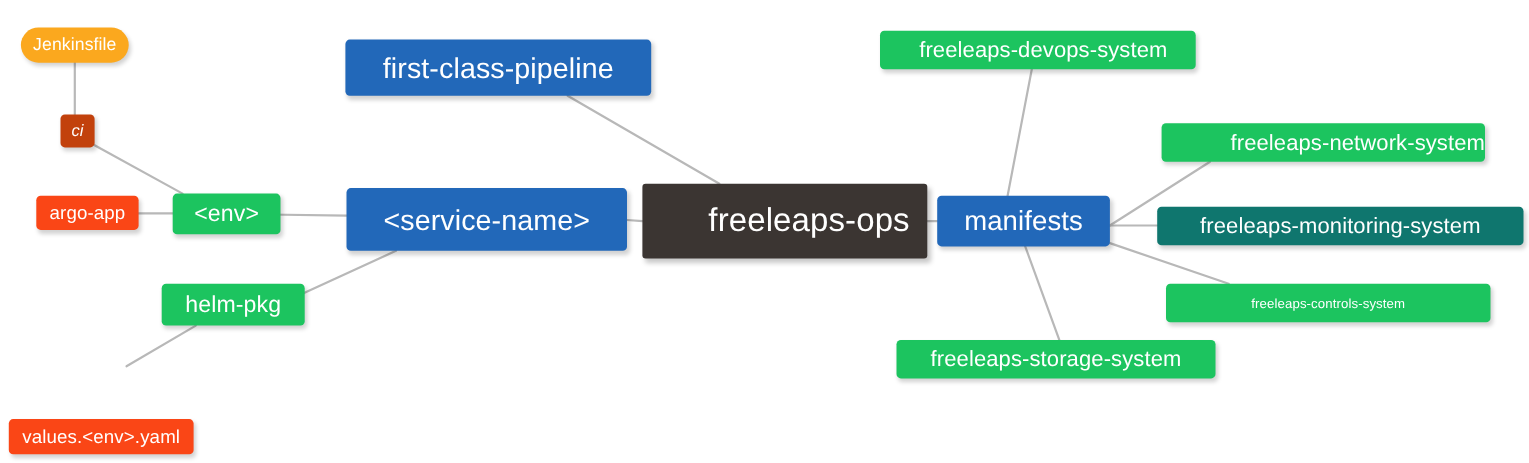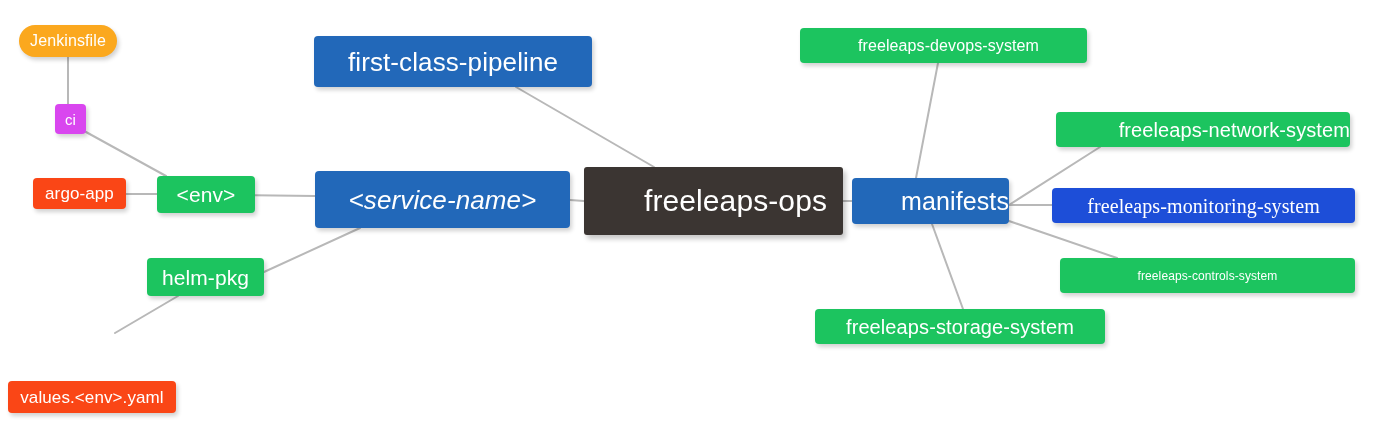--- a/index.html
+++ b/index.html
@@ -63,54 +63,54 @@
       <line x1="916" y1="178" x2="938" y2="63" stroke="#b8b8b8" stroke-width="2" stroke-linecap="round"></line>
       <line x1="1009" y1="205" x2="1100" y2="147" stroke="#b8b8b8" stroke-width="2" stroke-linecap="round"></line>
       <line x1="1009" y1="205" x2="1052" y2="205" stroke="#b8b8b8" stroke-width="2" stroke-linecap="round"></line>
       <line x1="1009" y1="221" x2="1117" y2="258" stroke="#b8b8b8" stroke-width="2" stroke-linecap="round"></line>
       <line x1="932" y1="224" x2="963" y2="309" stroke="#b8b8b8" stroke-width="2" stroke-linecap="round"></line>
     </svg>
   <div id="node-layer">
       <div class="node root" style="left: 584px; top: 167px; width: 259px; height: 68px; background: rgb(59, 53, 50); font-size: 30px;">
         <span>freeleaps-ops</span>
       </div>
-      <div class="node" style="left: 315px; top: 171px; width: 255px; height: 57px; background: rgb(34, 104, 185); font-size: 26px; font-style: italic;">
+      <div class="node" style="left: 315px; top: 171px; width: 255px; height: 57px; background: rgb(34, 104, 185); font-size: 26px;">
         <span>&lt;service-name&gt;</span>
       </div>
-      <div class="node" style="left: 852px; top: 178px; width: 157px; height: 46px; background: rgb(34, 104, 185); font-size: 25px; justify-content: flex-end;">
+      <div class="node" style="left: 852px; top: 178px; width: 157px; height: 46px; background: rgb(34, 104, 185); font-size: 25px;">
         <span>manifests</span>
       </div>
       <div class="node" style="left: 314px; top: 36px; width: 278px; height: 51px; background: rgb(34, 104, 185); font-size: 26px;">
         <span>first-class-pipeline</span>
       </div>
       <div class="node" style="left: 157px; top: 176px; width: 98px; height: 37px; background: rgb(28, 196, 95); font-size: 21px;">
         <span>&lt;env&gt;</span>
       </div>
-      <div class="node" style="left: 147px; top: 258px; width: 117px; height: 38px; background: rgb(28, 196, 95); font-size: 21px;">
+      <div class="node" style="left: 147px; top: 258px; width: 130px; height: 38px; background: rgb(28, 196, 95); font-size: 21px;">
         <span>helm-pkg</span>
       </div>
-      <div class="node" style="left: 55px; top: 104px; width: 31px; height: 30px; background: #d946ef; font-size: 15px;">
+      <div class="node" style="left: 55px; top: 104px; width: 31px; height: 30px; background: #c2410c; font-size: 15px; font-style: italic;">
         <span>ci</span>
       </div>
       <div class="node" style="left: 33px; top: 178px; width: 93px; height: 31px; background: rgb(250, 70, 22); font-size: 17px; justify-content: center;">
         <span>argo-app</span>
       </div>
       <div class="node" style="left: 19px; top: 25px; width: 98px; height: 32px; background: rgb(251, 168, 30); font-size: 16px; border-radius: 16px;">
         <span>Jenkinsfile</span>
       </div>
       <div class="node" style="left: 8px; top: 333px; width: 168px; height: 32px; background: rgb(250, 70, 22); font-size: 17px; margin-top: 48px;">
         <span>values.&lt;env&gt;.yaml</span>
       </div>
-      <div class="node" style="left: 800px; top: 28px; width: 287px; height: 35px; background: rgb(28, 196, 95); font-size: 16px; padding-left: 10px;">
+      <div class="node" style="left: 800px; top: 28px; width: 287px; height: 35px; background: rgb(28, 196, 95); font-size: 20px; padding-left: 10px;">
         <span>freeleaps-devops-system</span>
       </div>
       <div class="node" style="left: 1056px; top: 112px; width: 294px; height: 35px; background: rgb(28, 196, 95); font-size: 20px; justify-content: flex-end;">
         <span>freeleaps-network-system</span>
       </div>
-      <div class="node" style="left: 1052px; top: 188px; width: 303px; height: 35px; background: #1d4ed8; font-size: 20px; font-family: Liberation Serif, serif;">
+      <div class="node" style="left: 1052px; top: 188px; width: 333px; height: 35px; background: #0f766e; font-size: 20px;">
         <span>freeleaps-monitoring-system</span>
       </div>
       <div class="node" style="left: 1060px; top: 258px; width: 295px; height: 35px; background: rgb(28, 196, 95); font-size: 12px;">
         <span>freeleaps-controls-system</span>
       </div>
       <div class="node" style="left: 815px; top: 309px; width: 290px; height: 35px; background: rgb(28, 196, 95); font-size: 20px; justify-content: center;">
         <span>freeleaps-storage-system</span>
       </div>
     </div>
 </div>

